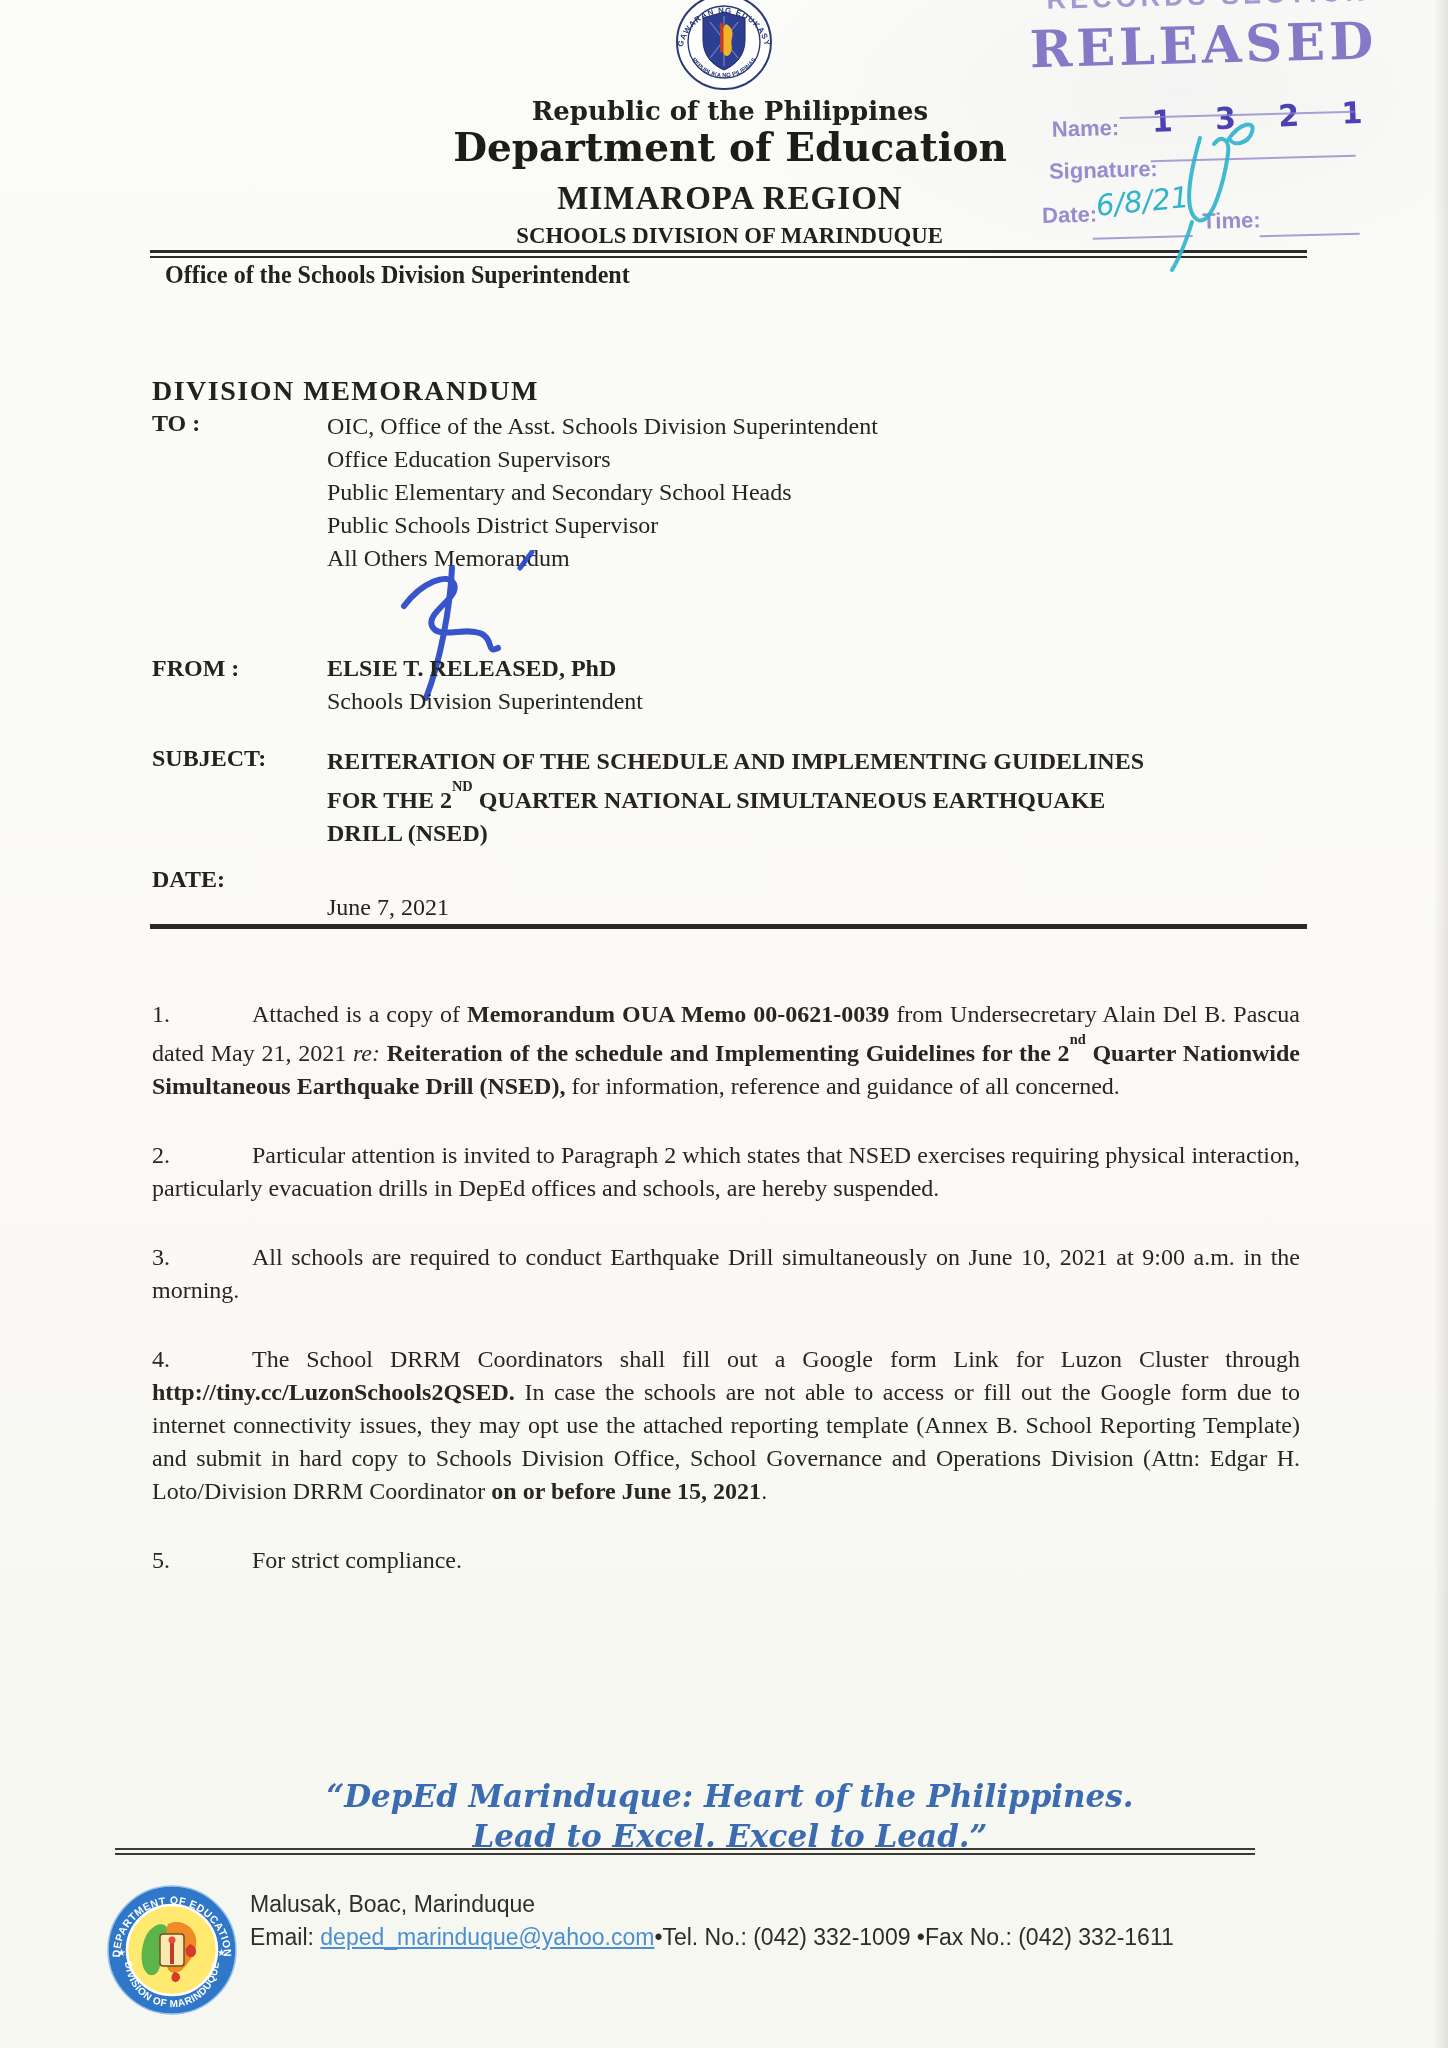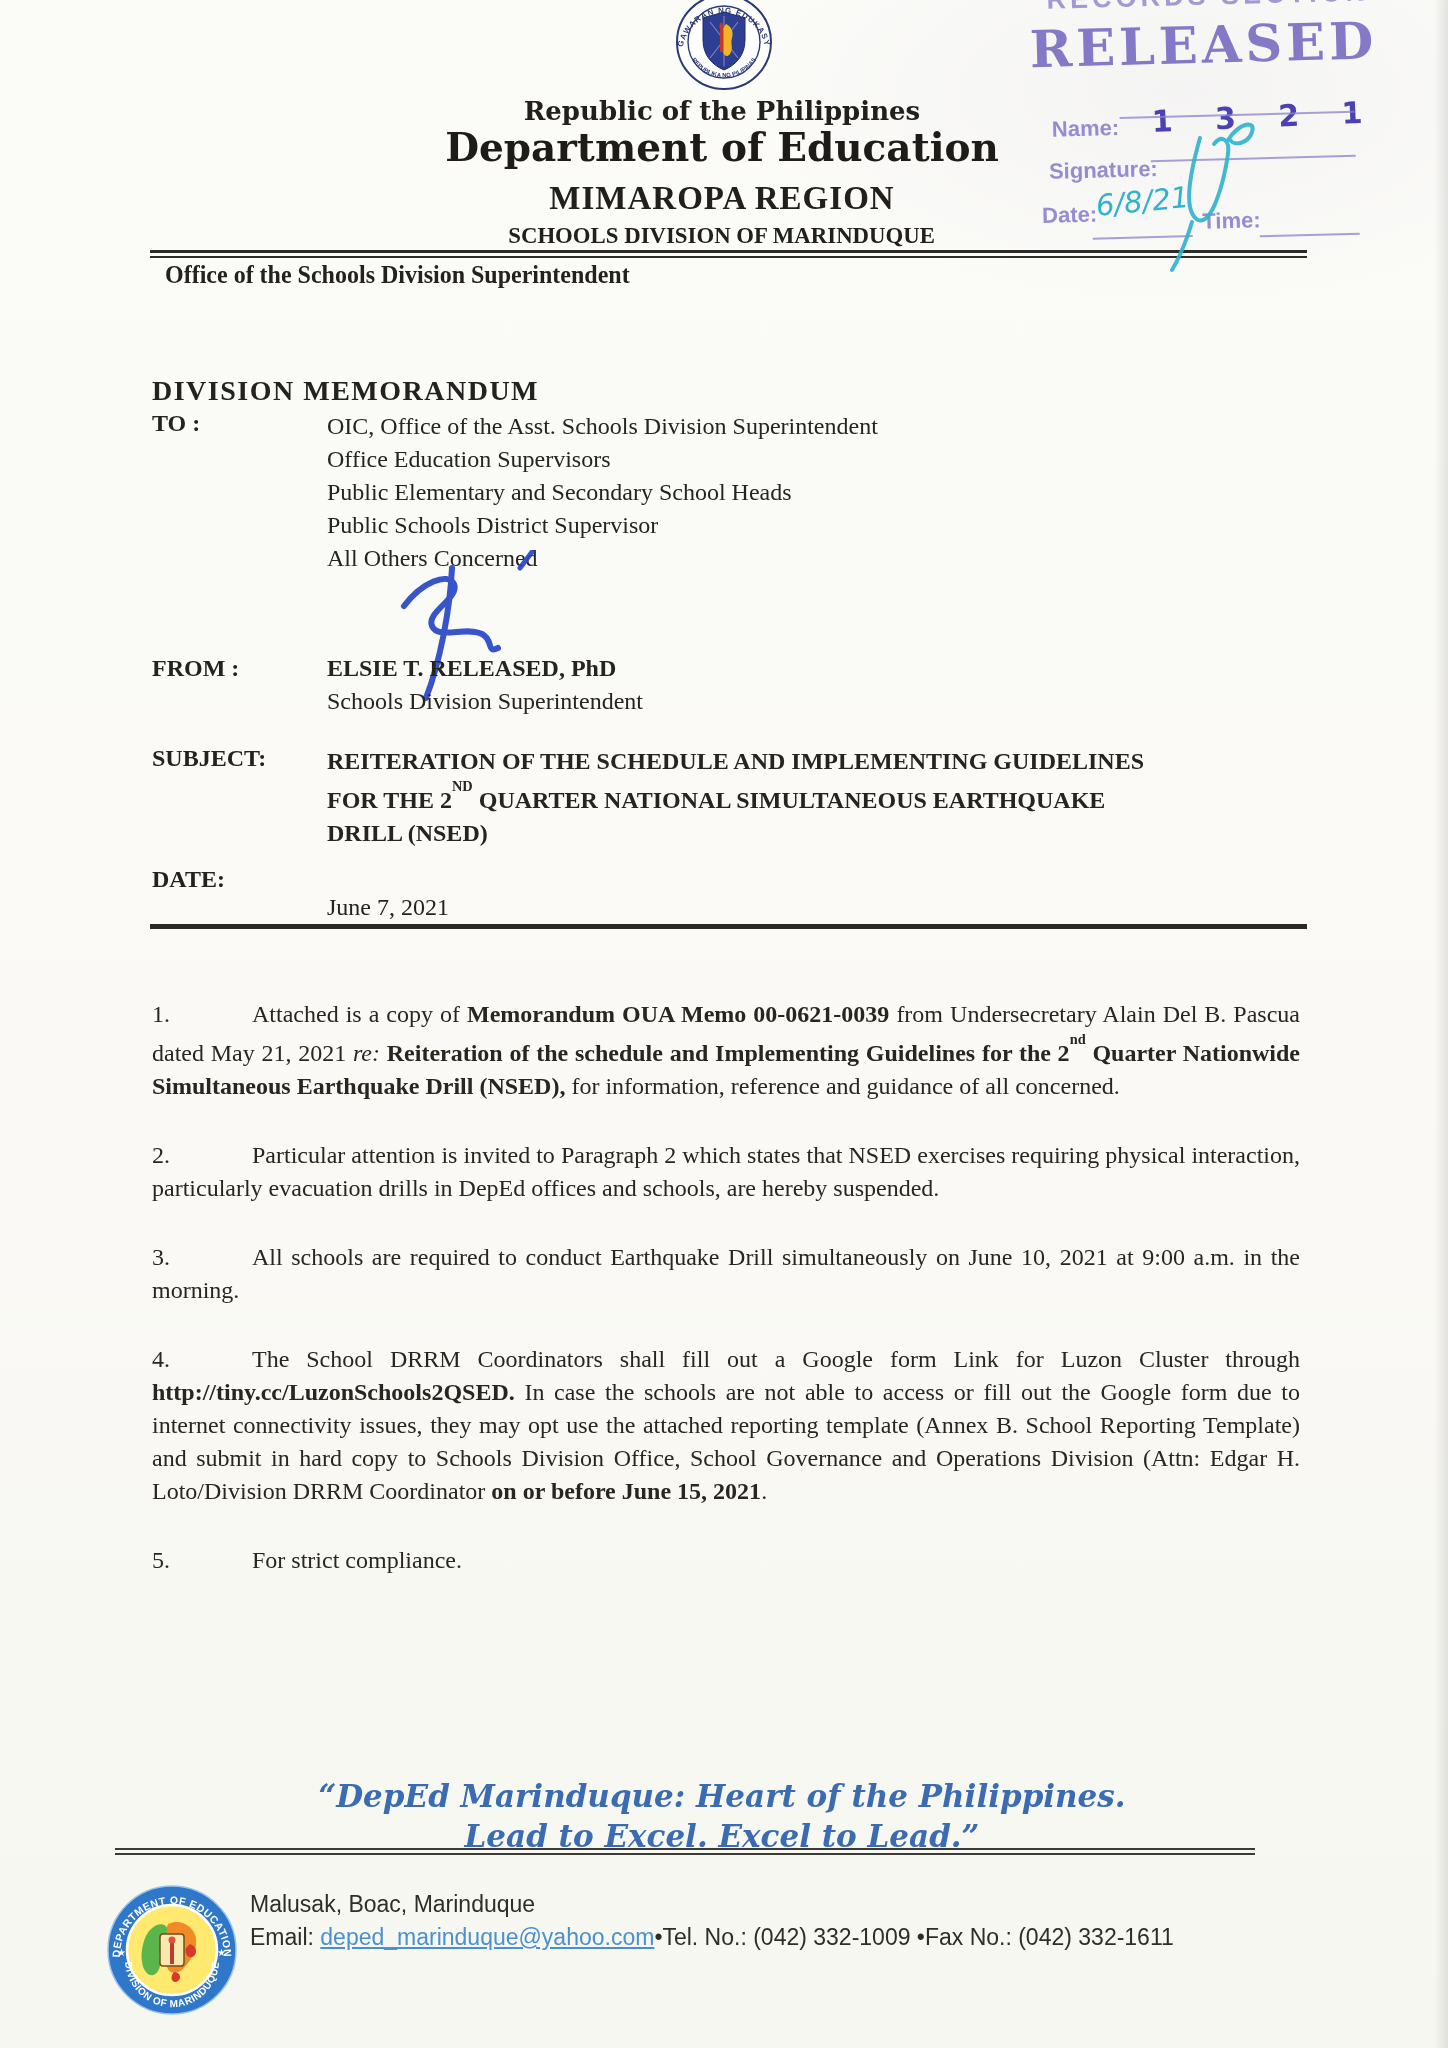--- a/index.html
+++ b/index.html
@@ -6,21 +6,21 @@
   .page{
     position:relative;width:1448px;height:2048px;overflow:hidden;
     background:
       radial-gradient(620px 300px at 1180px 90px, rgba(188,184,206,0.10), rgba(188,184,206,0) 70%),
       linear-gradient(180deg,#fbfbf8 0%,#faf9f5 62%,#f6f7f0 100%);
     font-family:"Liberation Serif",serif;color:#26241f;
   }
   .edge-shadow{position:absolute;right:0;top:0;width:14px;height:100%;
     background:linear-gradient(90deg,rgba(0,0,0,0),rgba(120,120,120,0.18));}
   .abs{position:absolute;}
-  .ctr{left:148px;width:1148px;text-align:center;}
+  .ctr{left:156px;width:1148px;text-align:center;}
   
   .republic{top:96px;font-family:"DejaVu Serif",serif;font-weight:bold;font-size:26px;color:#21201c;}
   .dept{top:124px;font-family:"DejaVu Serif",serif;font-weight:bold;font-size:39px;color:#1d1c18;}
   .region{top:180px;font-weight:bold;font-size:33px;letter-spacing:1px;color:#21201c;}
   .schooldiv{top:222px;font-weight:bold;font-size:24px;color:#21201c;}
   .schooldiv span{display:inline-block;transform:scaleX(0.95);}
   .toprule{left:150px;top:250px;width:1157px;height:3px;
     border-top:3px solid #2d2c29;border-bottom:2px solid #2d2c29;}
   .office{left:152px;top:261px;font-weight:bold;font-size:25px;color:#242220;margin-left:13px;}
   .office span{display:inline-block;transform:scaleX(0.96);transform-origin:left;}
@@ -118,21 +118,21 @@
   </svg>
 
   <div class="abs memo-title">DIVISION MEMORANDUM</div>
 
   <div class="abs lbl" style="top:410px;">TO :</div>
   <div class="abs val lines" style="top:410px;">
     <div>OIC, Office of the Asst. Schools Division Superintendent</div>
     <div>Office Education Supervisors</div>
     <div>Public Elementary and Secondary School Heads</div>
     <div>Public Schools District Supervisor</div>
-    <div>All Others Concerned</div>
+    <div>All Others Memorandum</div>
   </div>
 
   <svg class="abs" style="left:368px;top:550px;" width="190" height="160" viewBox="0 0 190 160">
     <g fill="none" stroke="#2846c8" stroke-width="6" stroke-linecap="round" opacity="0.92">
       <path d="M36,56 C54,32 80,22 86,34 C92,48 58,62 64,76 C70,90 98,76 114,84 C126,90 118,104 130,98"></path>
       <path d="M84,18 C82,60 72,112 58,148"></path>
       <path d="M152,18 l12,-16" stroke-width="5"></path>
     </g>
   </svg>
   <div class="abs lbl" style="top:655px;">FROM :</div>

